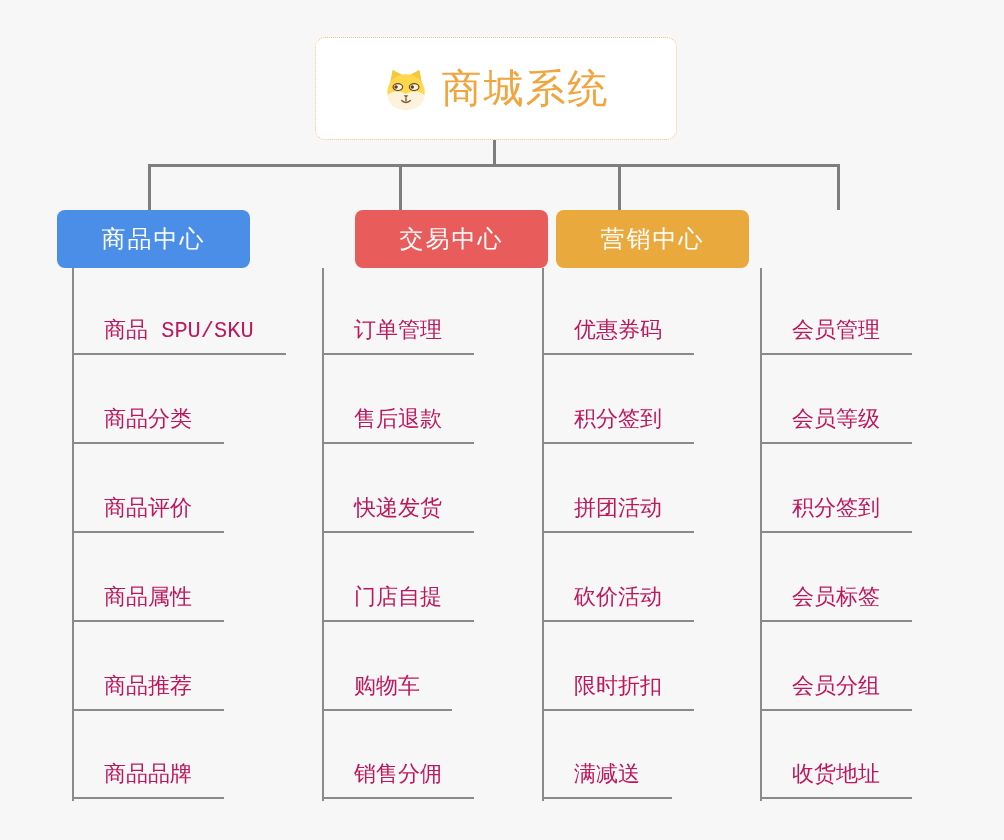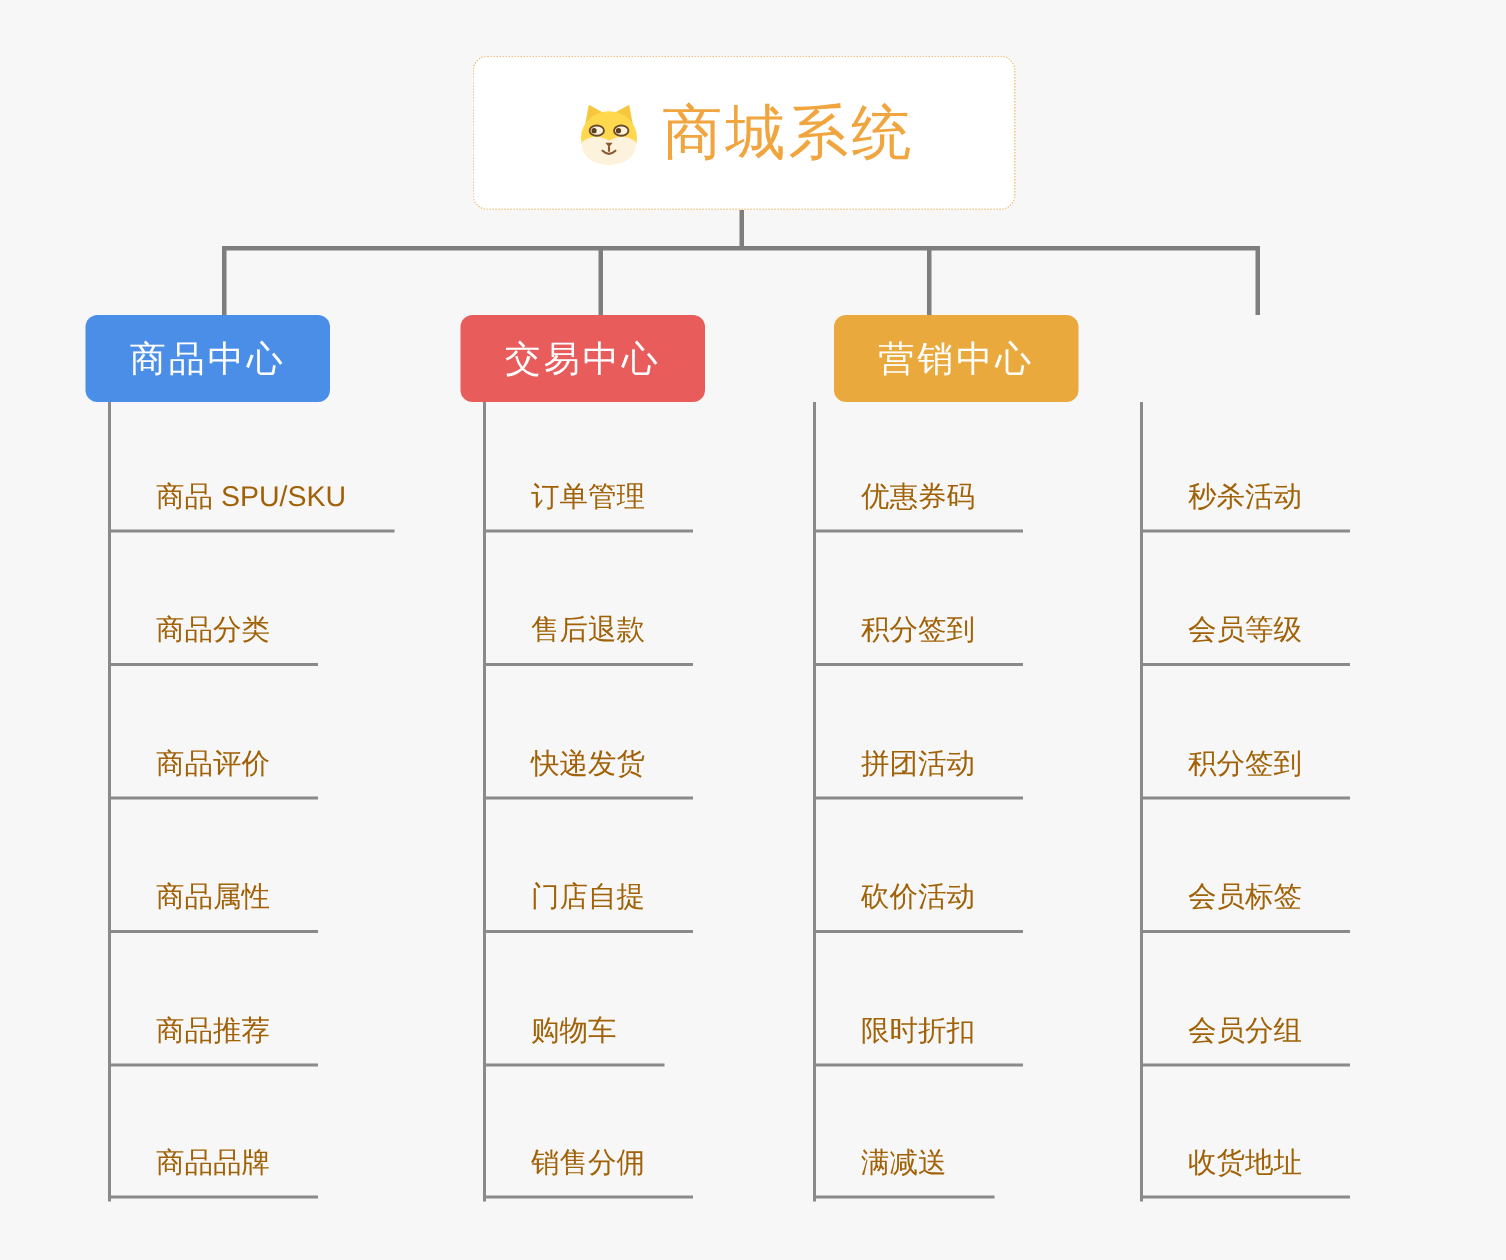--- a/index.html
+++ b/index.html
@@ -1,47 +1,47 @@
 <!DOCTYPE html>
 <html><head>
 <meta charset="utf-8">
 <style>
   html,body{margin:0;padding:0;}
   .canvas{
     position:relative;width:1004px;height:840px;background:#f7f7f7;
-    font-family:Liberation Sans, sans-serif;overflow:hidden;
+    font-family:Liberation Mono, monospace;overflow:hidden;
   }
   
   .line{position:absolute;background:#7e7e7e;}
   .root-drop{left:493px;top:140px;width:3px;height:26px;}
   .hbar{left:148px;top:164px;width:692px;height:3px;}
   .drop{top:164px;width:3px;height:46px;}
   .d0{left:148px}.d1{left:399px}.d2{left:618px}.d3{left:837px}
   
   .root-node{
     position:absolute;left:315px;top:37px;width:362px;height:103px;
     background:#ffffff;border:1px dotted #f2c383;border-radius:10px;
     display:flex;align-items:center;justify-content:center;gap:13px;
     box-sizing:border-box;
   }
   .root-title{font-size:40px;color:#f0a53e;letter-spacing:2px;white-space:nowrap;}
   .dog{width:46px;height:46px;display:inline-flex;}
   
   .branch{
-    position:absolute;top:210px;width:163px;height:58px;border-radius:8px;
+    position:absolute;top:210px;width:193px;height:58px;border-radius:8px;
     color:#ffffff;font-size:24px;letter-spacing:2px;
     display:flex;align-items:center;justify-content:center;white-space:nowrap;
   }
   .b0{left:57px}.b1{left:307px}.b2{left:527px}.b3{left:745px}
   
   .spine{position:absolute;top:268px;width:2px;height:533px;background:#8a8a8a;}
   .s0{left:72px}.s1{left:322px}.s2{left:542px}.s3{left:760px}
   
   .item{
-    position:absolute;font-size:19px;color:#a16207;line-height:28px;
+    position:absolute;font-size:22px;color:#be185d;line-height:28px;
     padding:0 32px 7px 32px;border-bottom:2px solid #8a8a8a;white-space:nowrap;
   }
   .c0{left:72px}.c1{left:322px}.c2{left:542px}.c3{left:760px}
   .r0{top:318px}.r1{top:407px}.r2{top:496px}.r3{top:585px}.r4{top:674px}.r5{top:762px}
 </style>
 </head>
 <body>
 
 <div class="canvas">
 
@@ -64,21 +64,21 @@
         <ellipse cx="32.5" cy="22" rx="5" ry="3.6" fill="#fdf3dd" stroke="#6b4a26" stroke-width="1.3"></ellipse>
         <circle cx="30.6" cy="22" r="1.8" fill="#5d3f1f"></circle>
         <path d="M21.5 30.5 L26.5 30.5 L24 33.5 Z" fill="#8a5a35"></path>
         <path d="M24 33.5 L24 36.2 M19.5 36 Q24 40.2 28.5 36" stroke="#8a5a35" stroke-width="1.5" fill="none" stroke-linecap="round"></path>
       </svg>
     </span>
     <span class="root-title" style="color: rgb(240, 165, 62);">商城系统</span>
   </div>
 
   <div class="branch b0" style="background: rgb(74, 142, 232);">商品中心</div>
-  <div class="branch b1" style="background: rgb(232, 92, 92);">交易中心</div>
+  <div class="branch b1" style="background: rgb(232, 92, 92); margin-left: 48px;">交易中心</div>
   <div class="branch b2" style="background: rgb(233, 169, 61); margin-left: 29px;">营销中心</div>
 
   <div class="spine s0"></div>
   <div class="spine s1"></div>
   <div class="spine s2"></div>
   <div class="spine s3"></div>
 
   <div class="item c0 r0">商品 SPU/SKU</div>
   <div class="item c0 r1">商品分类</div>
   <div class="item c0 r2">商品评价</div>
@@ -93,20 +93,20 @@
   <div class="item c1 r4">购物车</div>
   <div class="item c1 r5">销售分佣</div>
 
   <div class="item c2 r0">优惠券码</div>
   <div class="item c2 r1">积分签到</div>
   <div class="item c2 r2">拼团活动</div>
   <div class="item c2 r3">砍价活动</div>
   <div class="item c2 r4">限时折扣</div>
   <div class="item c2 r5">满减送</div>
 
-  <div class="item c3 r0">秒杀活动</div>
+  <div class="item c3 r0">会员管理</div>
   <div class="item c3 r1">会员等级</div>
   <div class="item c3 r2">积分签到</div>
   <div class="item c3 r3">会员标签</div>
   <div class="item c3 r4">会员分组</div>
   <div class="item c3 r5">收货地址</div>
 
 </div>
 
 </body></html>

